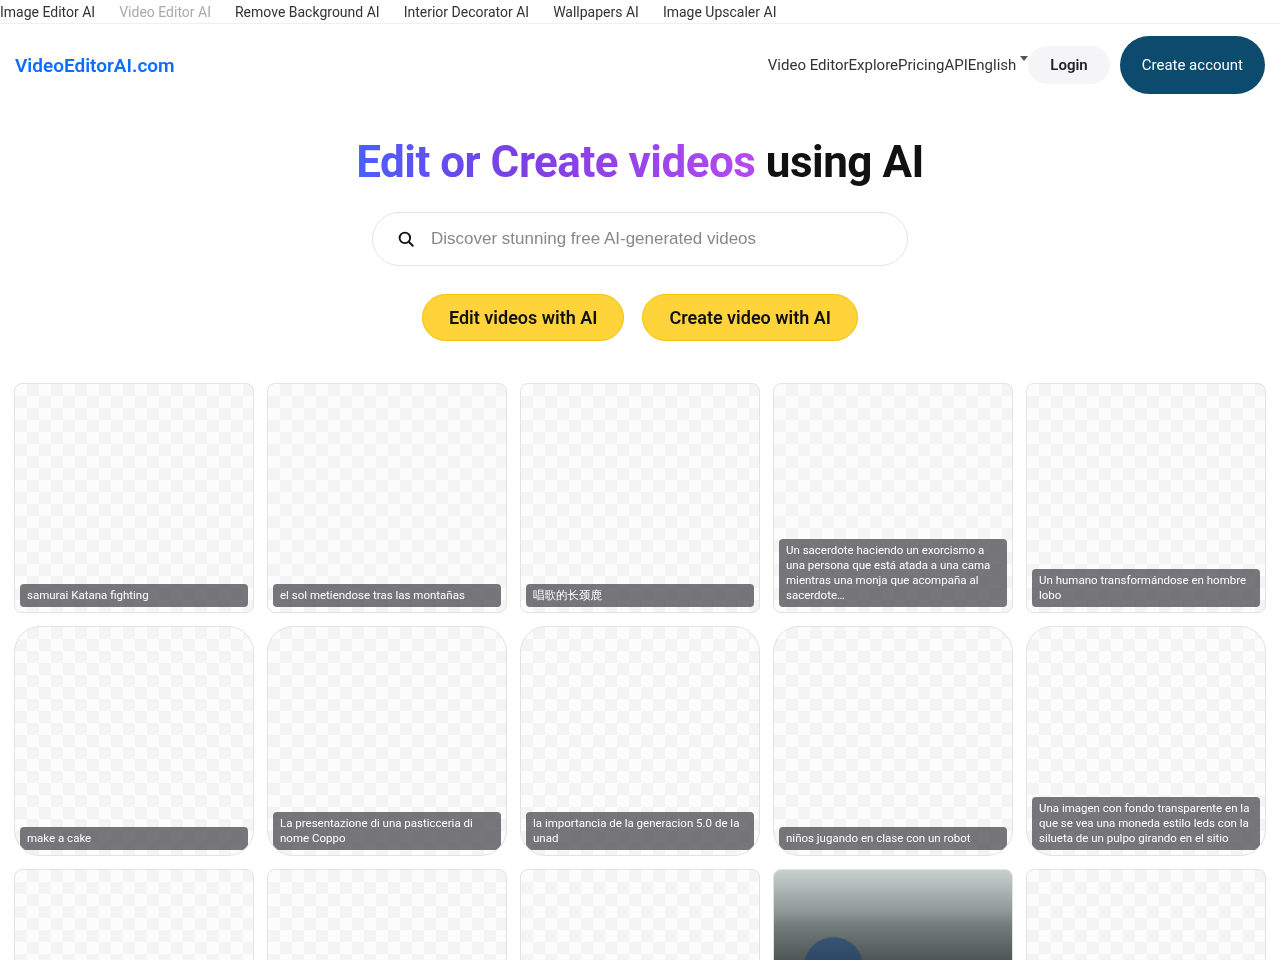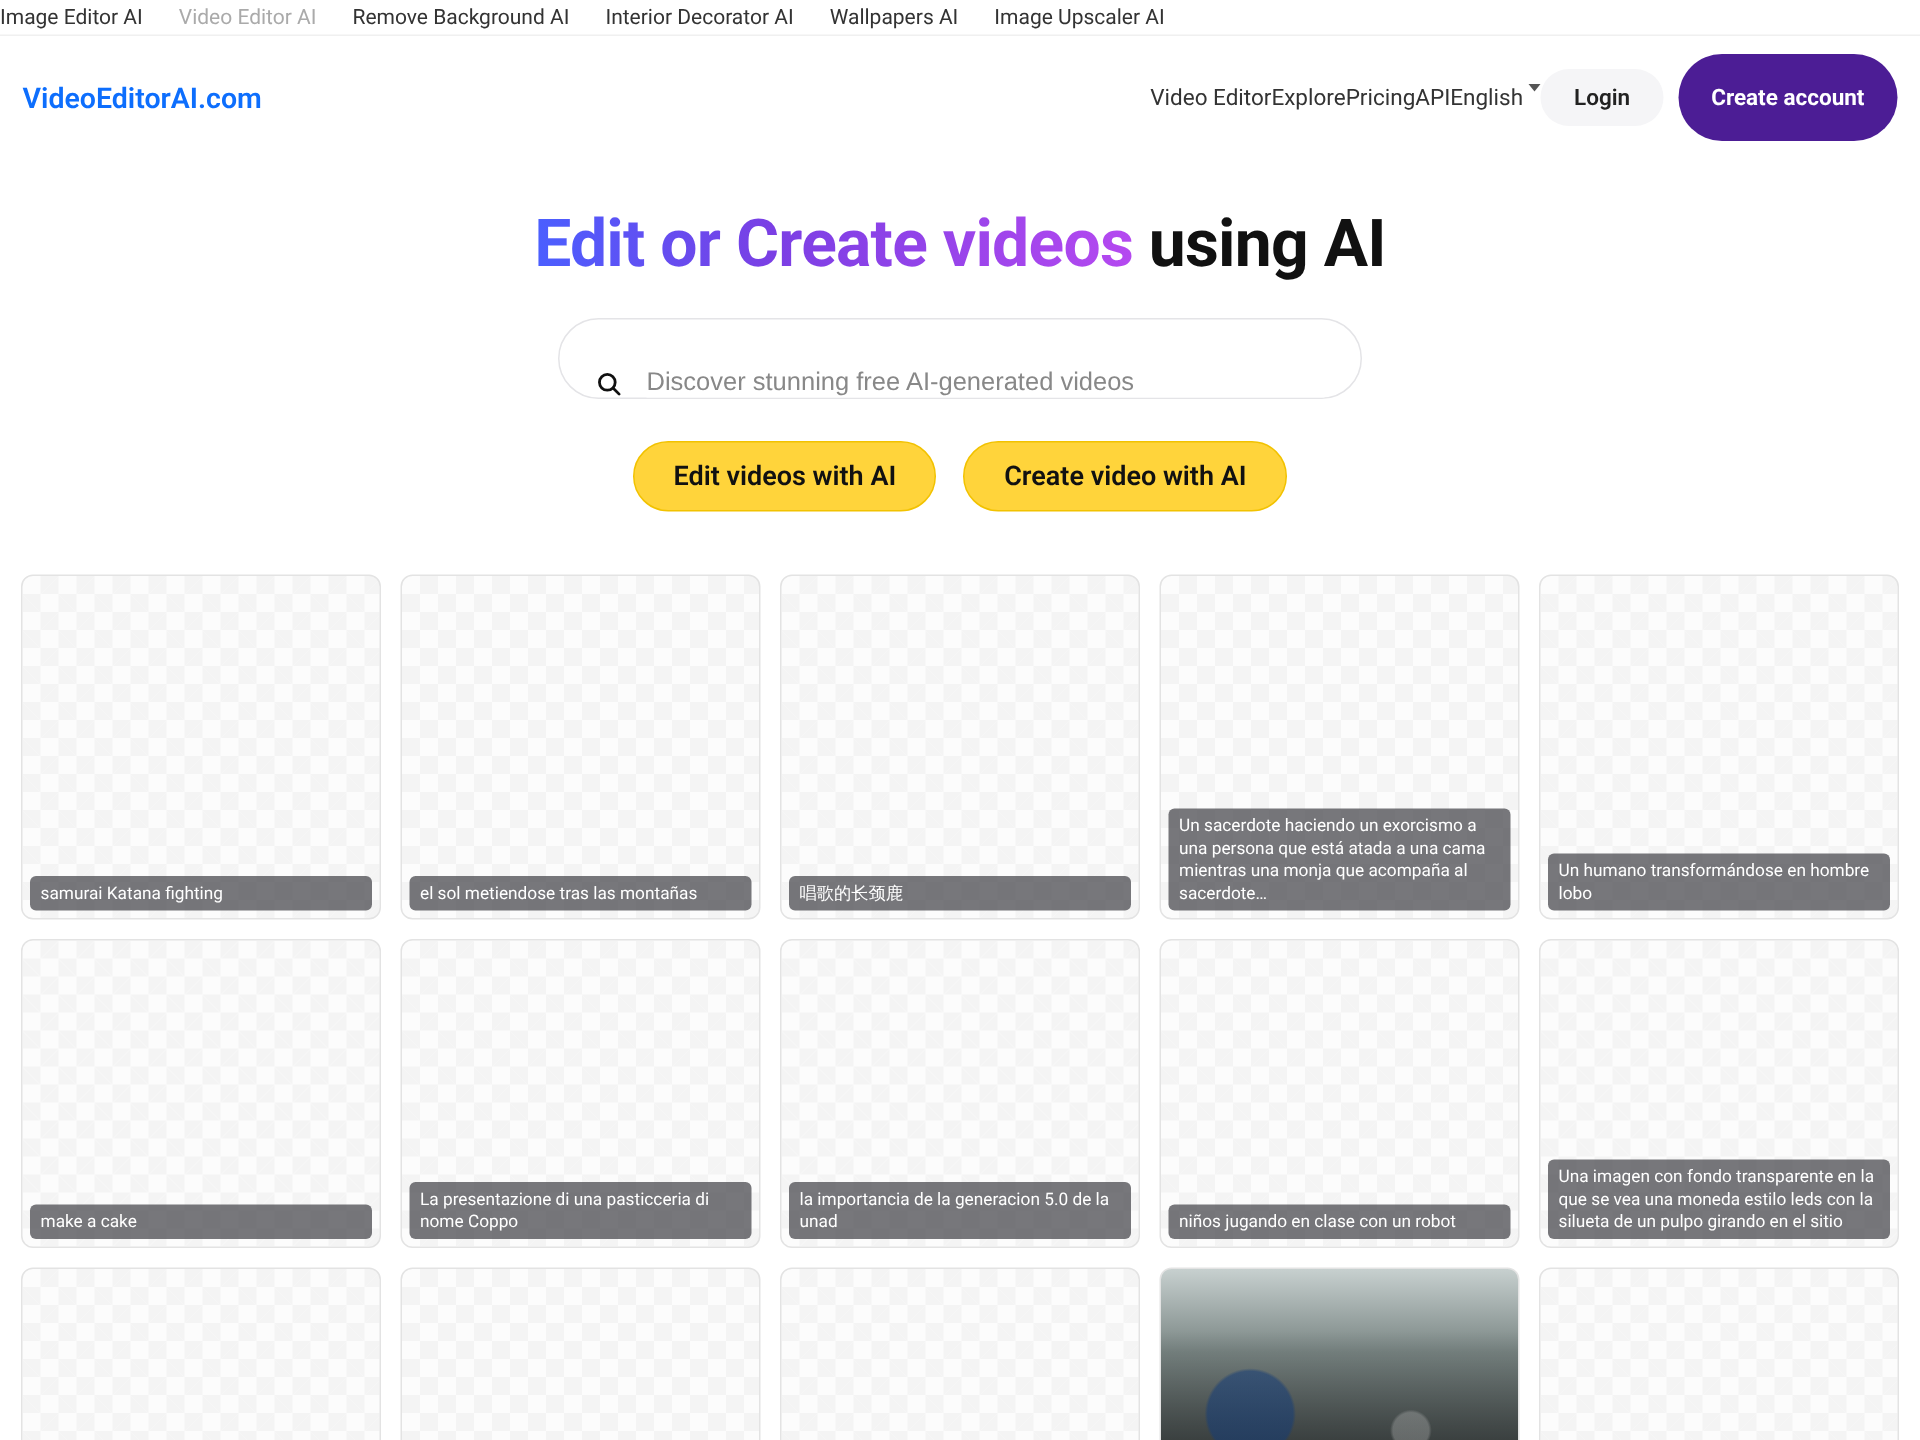--- a/index.html
+++ b/index.html
@@ -53,46 +53,46 @@
 .login-pill {
   background: #f5f5f7;
   color: #222;
   border-radius: 999px;
   padding: 10px 22px;
   font-weight: 600;
   font-size: 15px;
   cursor: pointer;
 }
 .create-pill {
-  background: #4c1d95;
+  background: #0c4a6e;
   color: #fff;
   border-radius: 999px;
   padding: 20px 22px;
-  font-weight: 700;
+  font-weight: 400;
   font-size: 15px;
   cursor: pointer;
 }
 
 .hero { text-align: center; margin-top: 30px; padding: 0 20px; }
 .hero-title { font-size: 44px; font-weight: 700; letter-spacing: -0.5px; }
 .hero-grad {
   background: linear-gradient(90deg, #4a5fff 0%, #7b3fe4 40%, #b549f0 100%);
   -webkit-background-clip: text;
   background-clip: text;
   color: transparent;
 }
 .hero-rest { color: #111; }
 .searchwrap {
   margin: 24px auto 0;
   width: 536px;
   height: 54px;
   border: 1px solid #e4e4e7;
   border-radius: 999px;
   display: flex;
-  align-items: flex-end;
+  align-items: center;
   padding: 0 24px;
   gap: 16px;
 }
 .search-icon { width: 18px; height: 18px; color: #111; }
 .searchwrap input {
   border: none;
   outline: none;
   font-size: 17px;
   flex: 1;
   color: #333;
@@ -127,21 +127,21 @@
   background-color: #fcfcfc;
   background-image:
     linear-gradient(45deg, #f4f4f4 25%, transparent 25%),
     linear-gradient(-45deg, #f4f4f4 25%, transparent 25%),
     linear-gradient(45deg, transparent 75%, #f4f4f4 75%),
     linear-gradient(-45deg, transparent 75%, #f4f4f4 75%);
   background-size: 24px 24px;
   background-position: 0 0, 0 12px, 12px -12px, -12px 0;
 }
 .card.row1 { height: 230px; }
-.card.row2 { height: 206px; }
+.card.row2 { height: 230px; border-radius: 26px; }
 .card.row3 { height: 140px; }
 .card .label {
   position: absolute;
   left: 5px; right: 5px; bottom: 5px;
   background: rgba(85,85,90,0.8);
   color: #fff;
   font-size: 11.5px;
   line-height: 1.3;
   padding: 4px 7px;
   border-radius: 4px;

